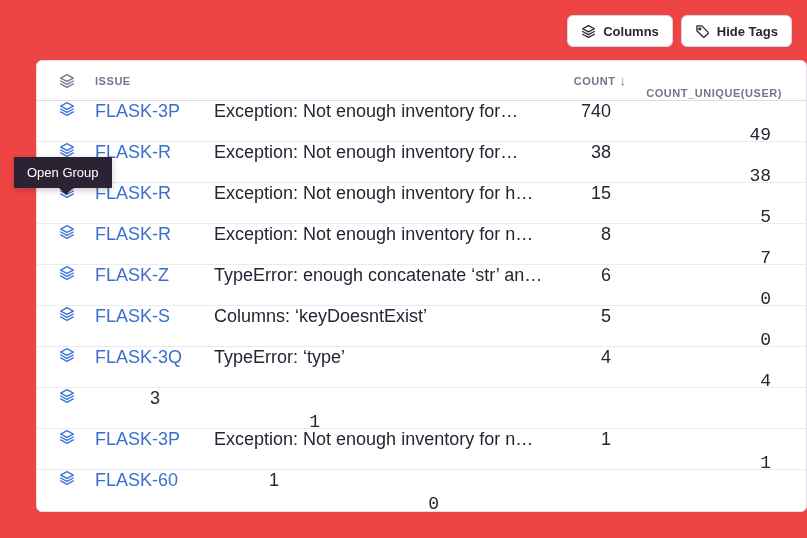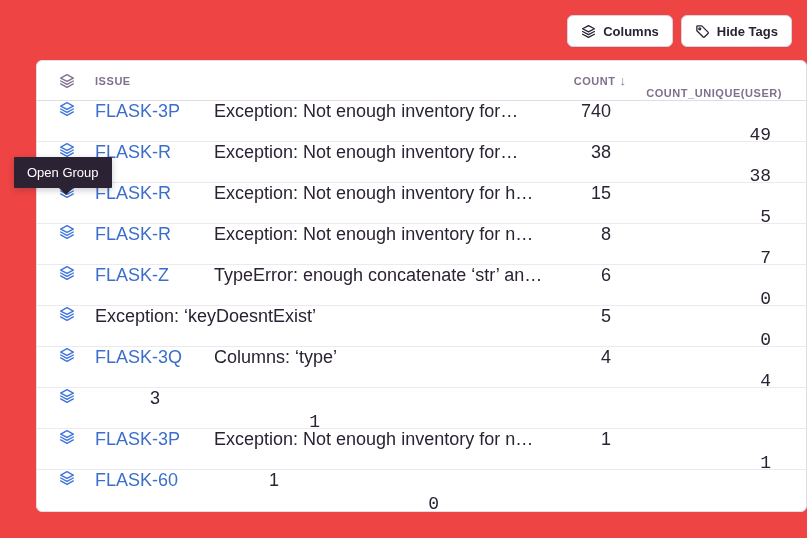--- a/index.html
+++ b/index.html
@@ -231,32 +231,33 @@
     <span class="cell-desc">TypeError: enough concatenate ‘str’ an…</span>
     <span class="cell-count">6</span>
     <span class="cell-uniq">0</span>
   </div>
         <div class="trow">
     <span class="cell-icon">
       <svg class="ic ic-blue" width="16" height="16" viewBox="0 0 16 16">
               <use href="#icon-layers"></use>
             </svg>
     </span>
-    <span class="cell-desc">Exception: ‘keyDoesntExist’</span>
+    <span class="cell-issue">FLASK-S</span>
+    <span class="cell-desc">Columns: ‘keyDoesntExist’</span>
     <span class="cell-count">5</span>
     <span class="cell-uniq">0</span>
   </div>
         <div class="trow">
     <span class="cell-icon">
       <svg class="ic ic-blue" width="16" height="16" viewBox="0 0 16 16">
               <use href="#icon-layers"></use>
             </svg>
     </span>
     <span class="cell-issue">FLASK-3Q</span>
-    <span class="cell-desc">Columns: ‘type’</span>
+    <span class="cell-desc">TypeError: ‘type’</span>
     <span class="cell-count">4</span>
     <span class="cell-uniq">4</span>
   </div>
         <div class="trow">
     <span class="cell-icon">
       <svg class="ic ic-blue" width="16" height="16" viewBox="0 0 16 16">
               <use href="#icon-layers"></use>
             </svg>
     </span>
     <span class="cell-count">3</span>

